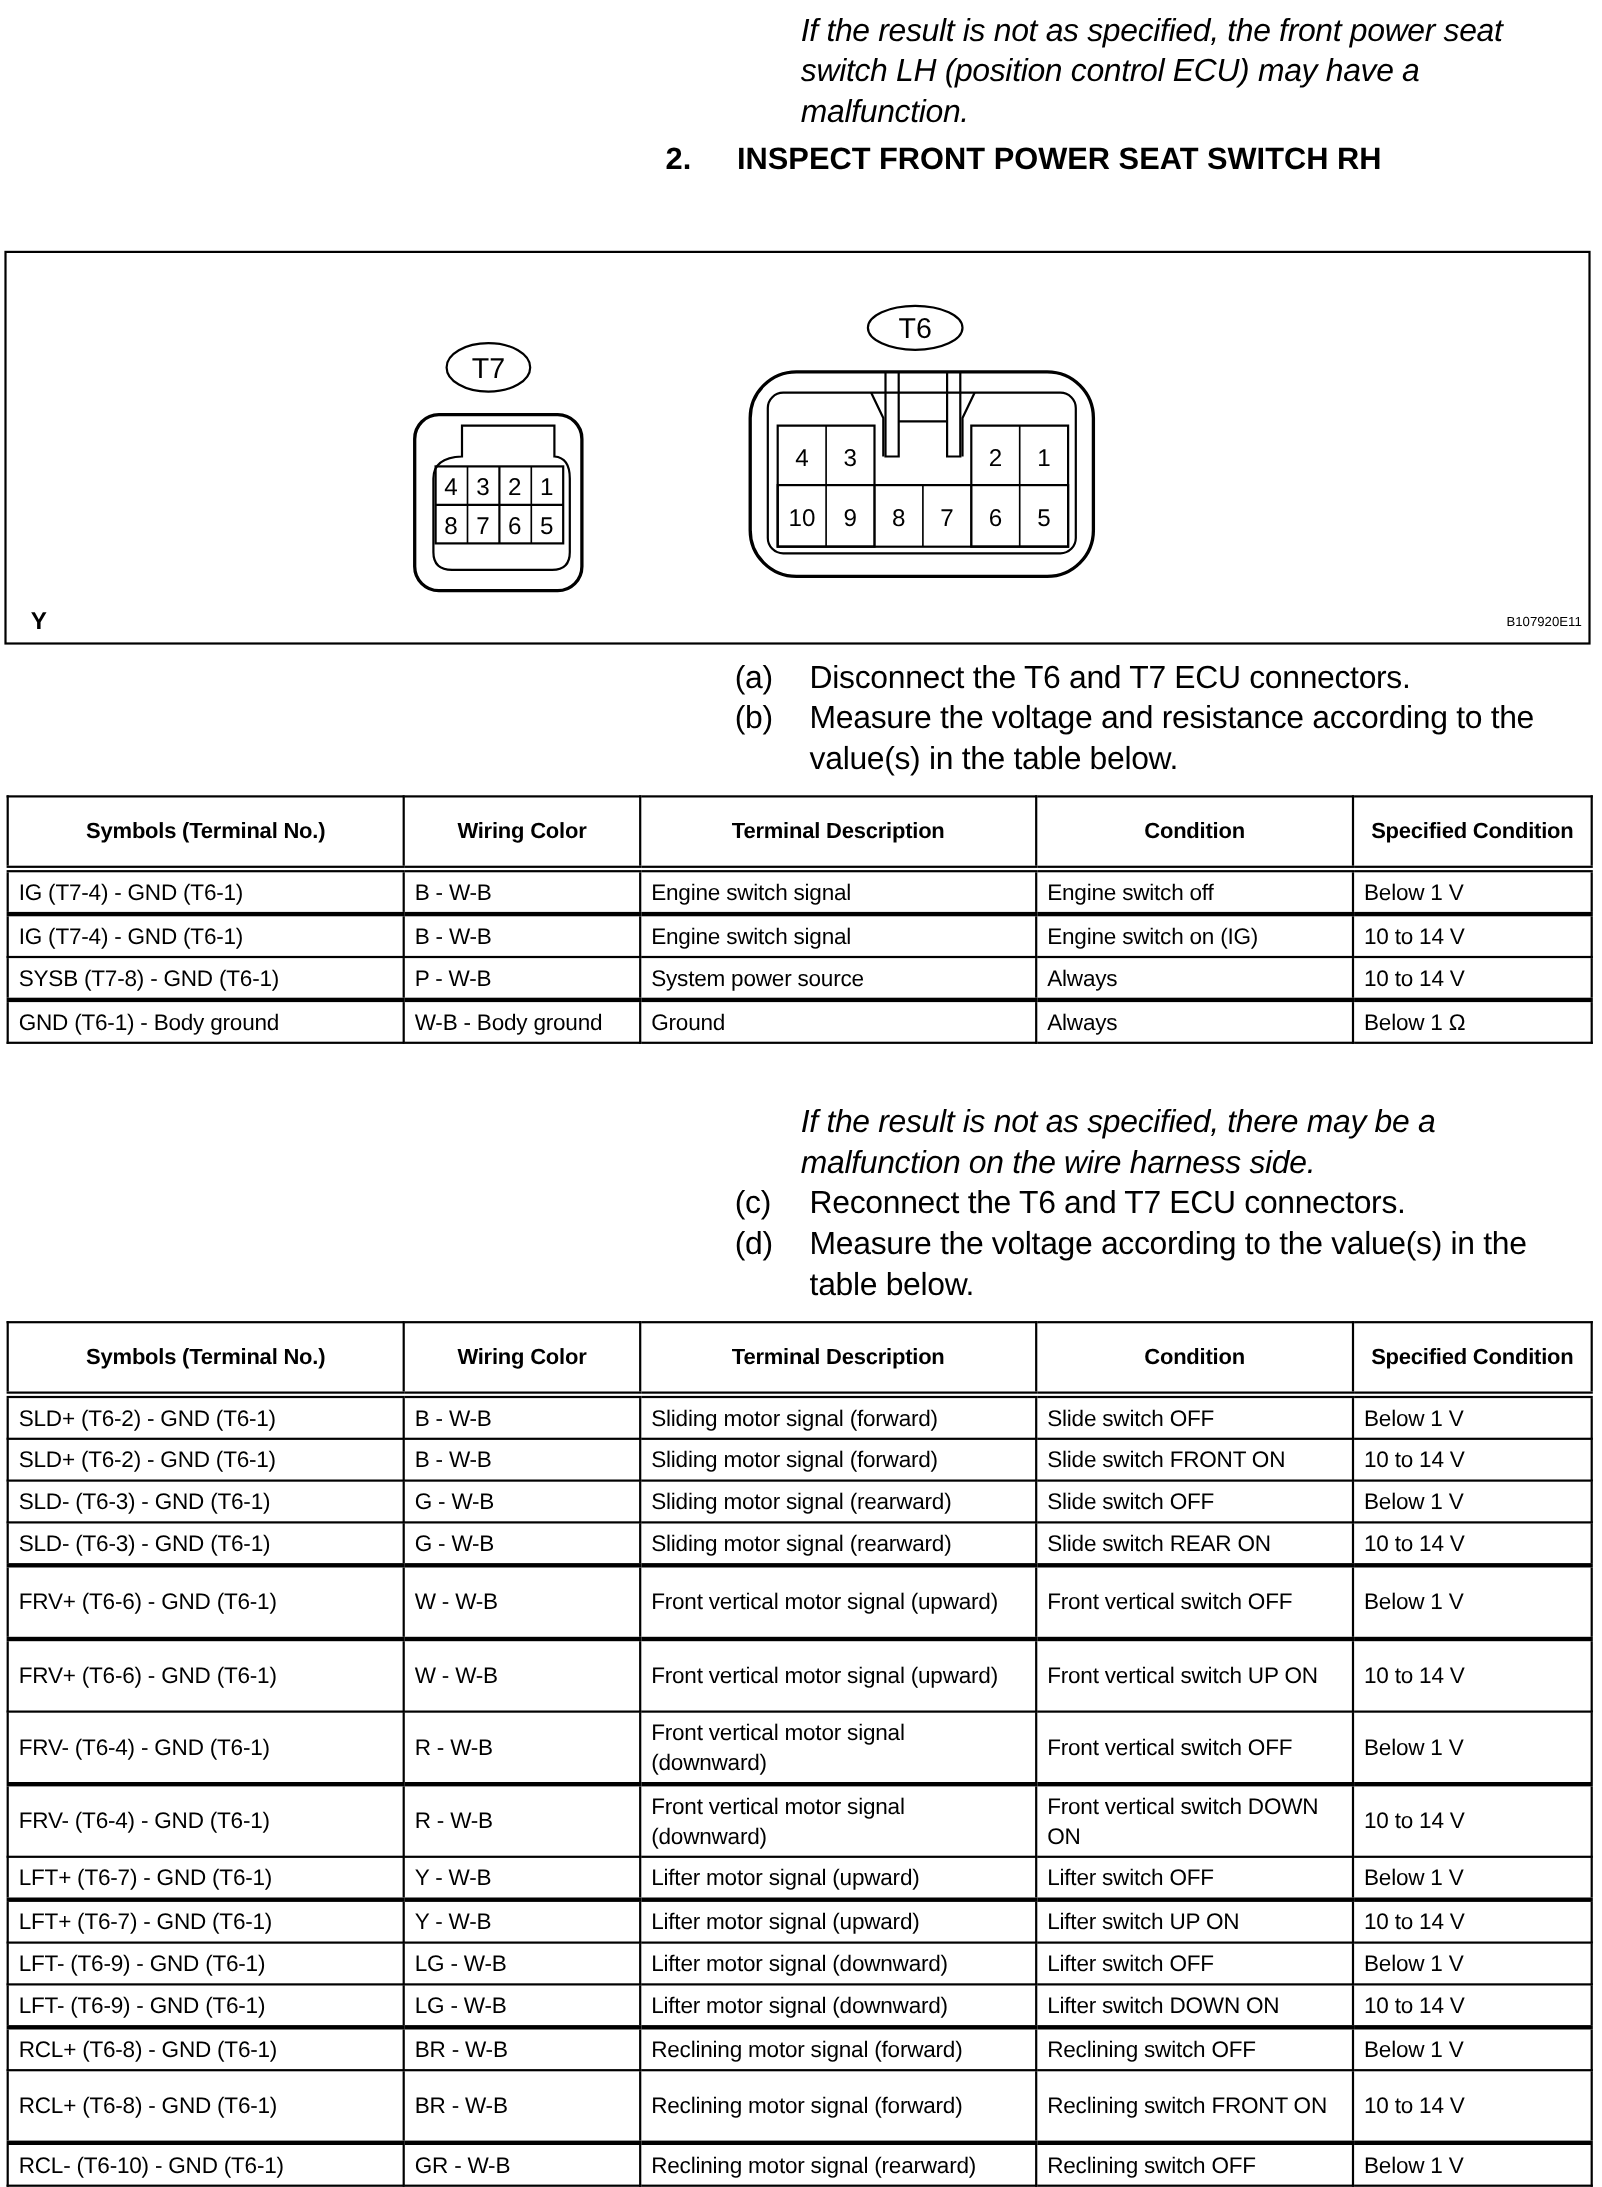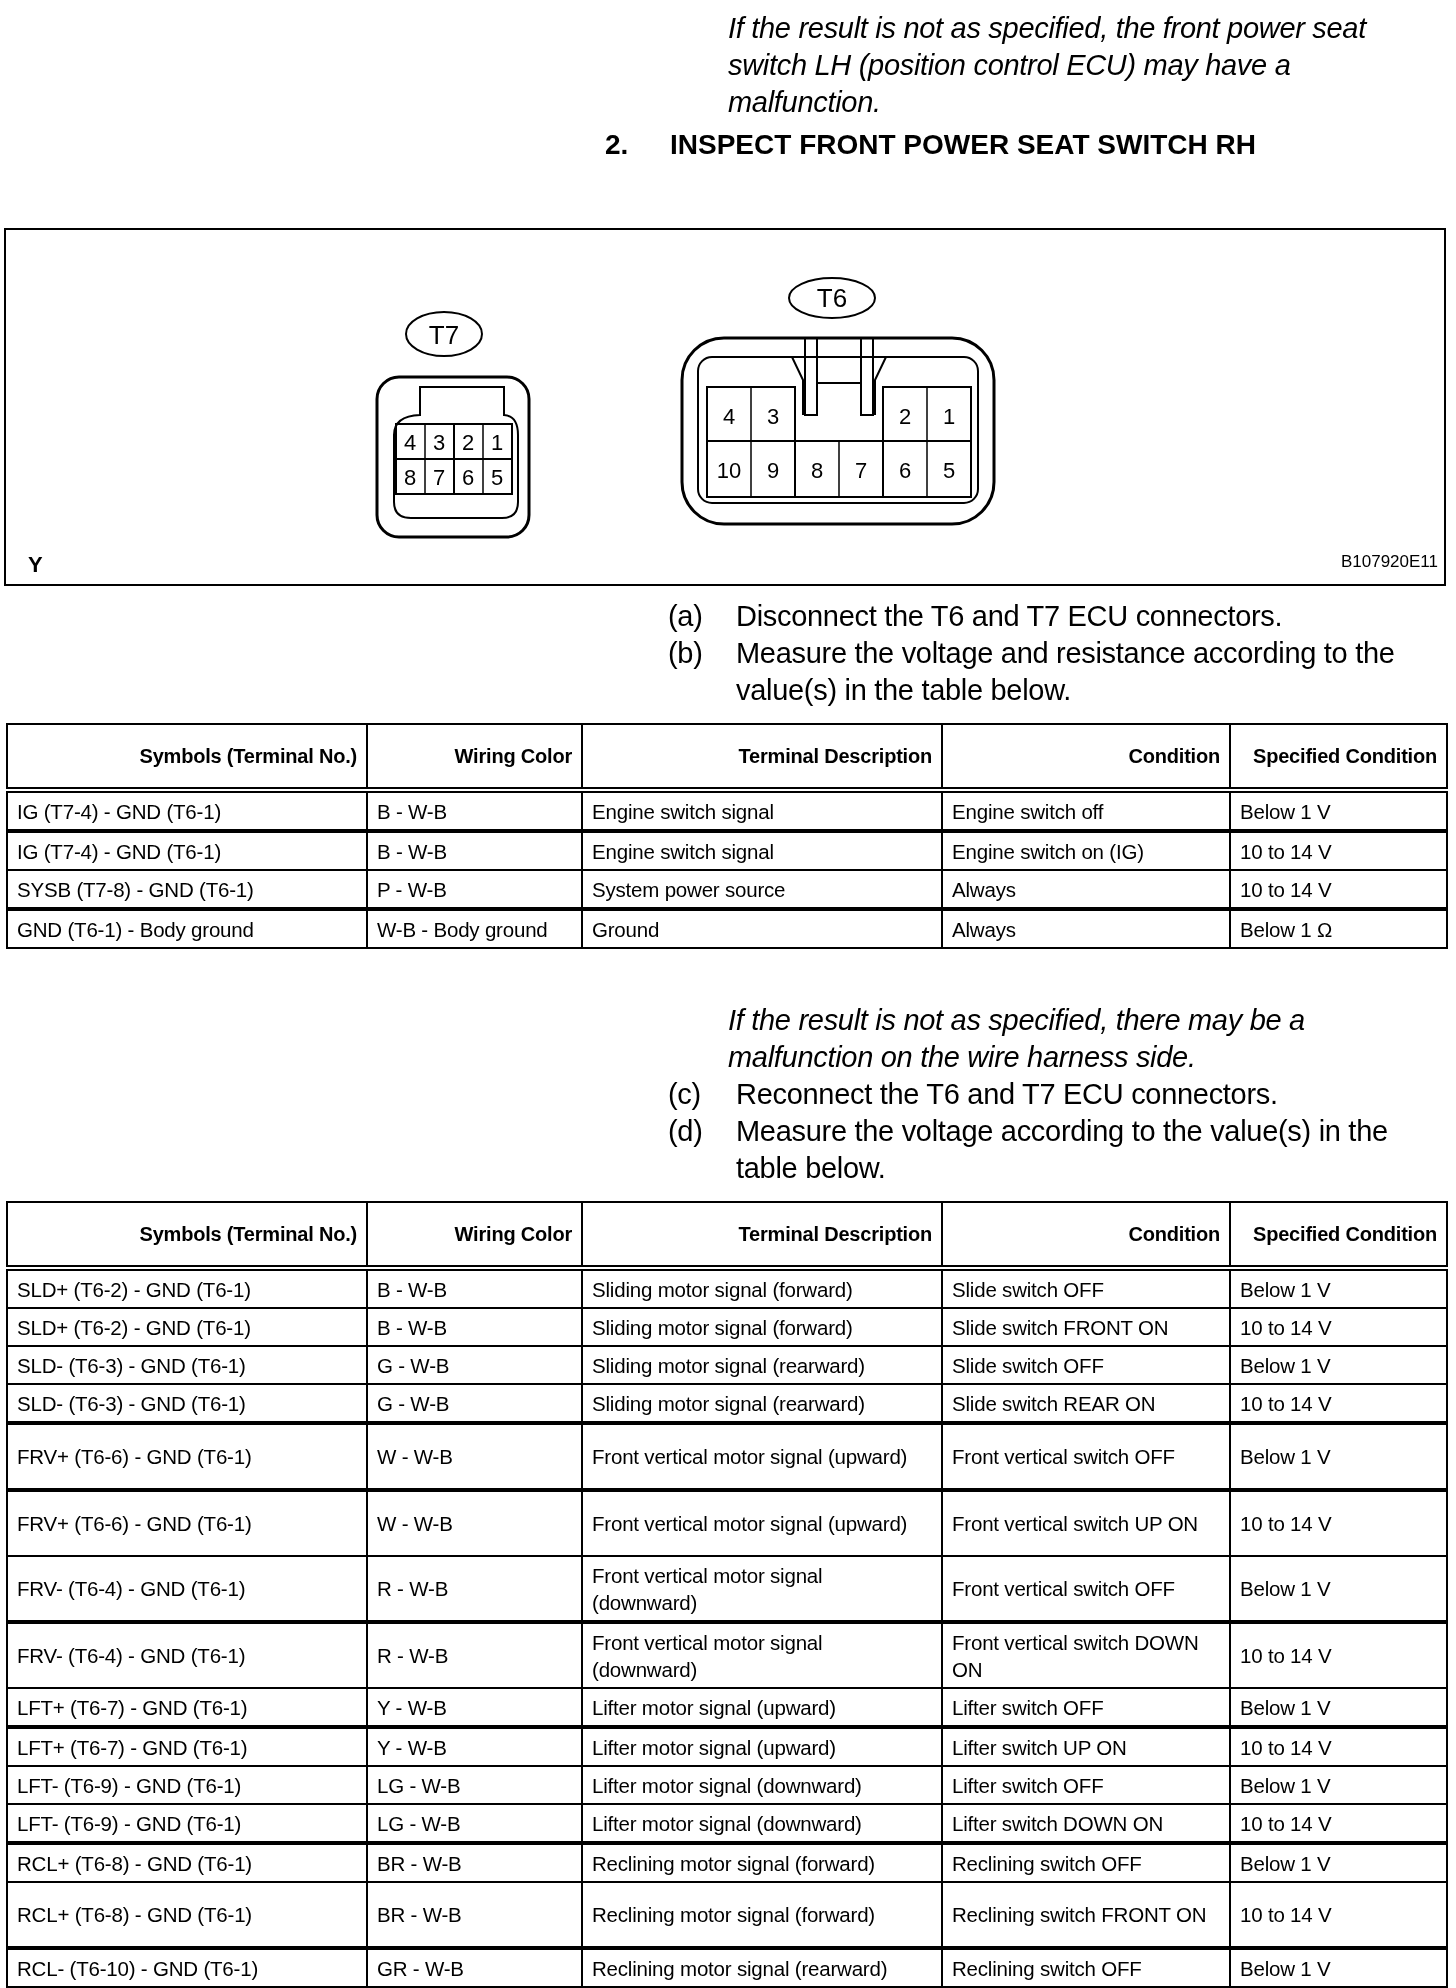--- a/index.html
+++ b/index.html
@@ -24,33 +24,33 @@
     }
     .sub .lbl { width: 68px; flex: none; }
     .sub .txt { flex: 1; }
 
     .figure {
       position: absolute; left: 4px; top: 228px; width: 1442px; height: 358px;
       border: 2px solid #000; box-sizing: border-box;
     }
     .figure svg { position: absolute; left: 0; top: 0; }
     .fig-y { position: absolute; left: 22px; bottom: 6px; font-size: 22px; font-weight: bold; }
-    .fig-id { position: absolute; right: 6px; bottom: 12px; font-size: 17px; margin-left: 44px; }
+    .fig-id { position: absolute; right: 6px; bottom: 12px; font-size: 12px; margin-left: 44px; }
 
     table.spec {
       position: absolute; left: 6px; width: 1440px;
       border-collapse: collapse; table-layout: fixed;
       font-size: 20.5px; letter-spacing: -0.2px;
     }
     table.spec th, table.spec td {
       border: 2px solid #000; padding: 0 9px; vertical-align: middle;
       line-height: 27px; text-align: left; font-weight: normal;
     }
     table.spec th {
-      font-weight: bold; text-align: right; font-size: 20px; height: 62px;
+      font-weight: bold; text-align: center; font-size: 20px; height: 62px;
       border-bottom: 6px double #000; line-height: 26px; border-radius: 31px;
     }
     table.spec td { height: 36px; }
     table.spec tr.tall td { height: 63px; }
     table.spec tr.grp td { border-top: 4px solid #000; }
     col.c1 { width: 360px; } col.c2 { width: 215px; } col.c3 { width: 360px; }
     col.c4 { width: 288px; } col.c5 { width: 217px; }
   </style>
 </head>
 <body>

